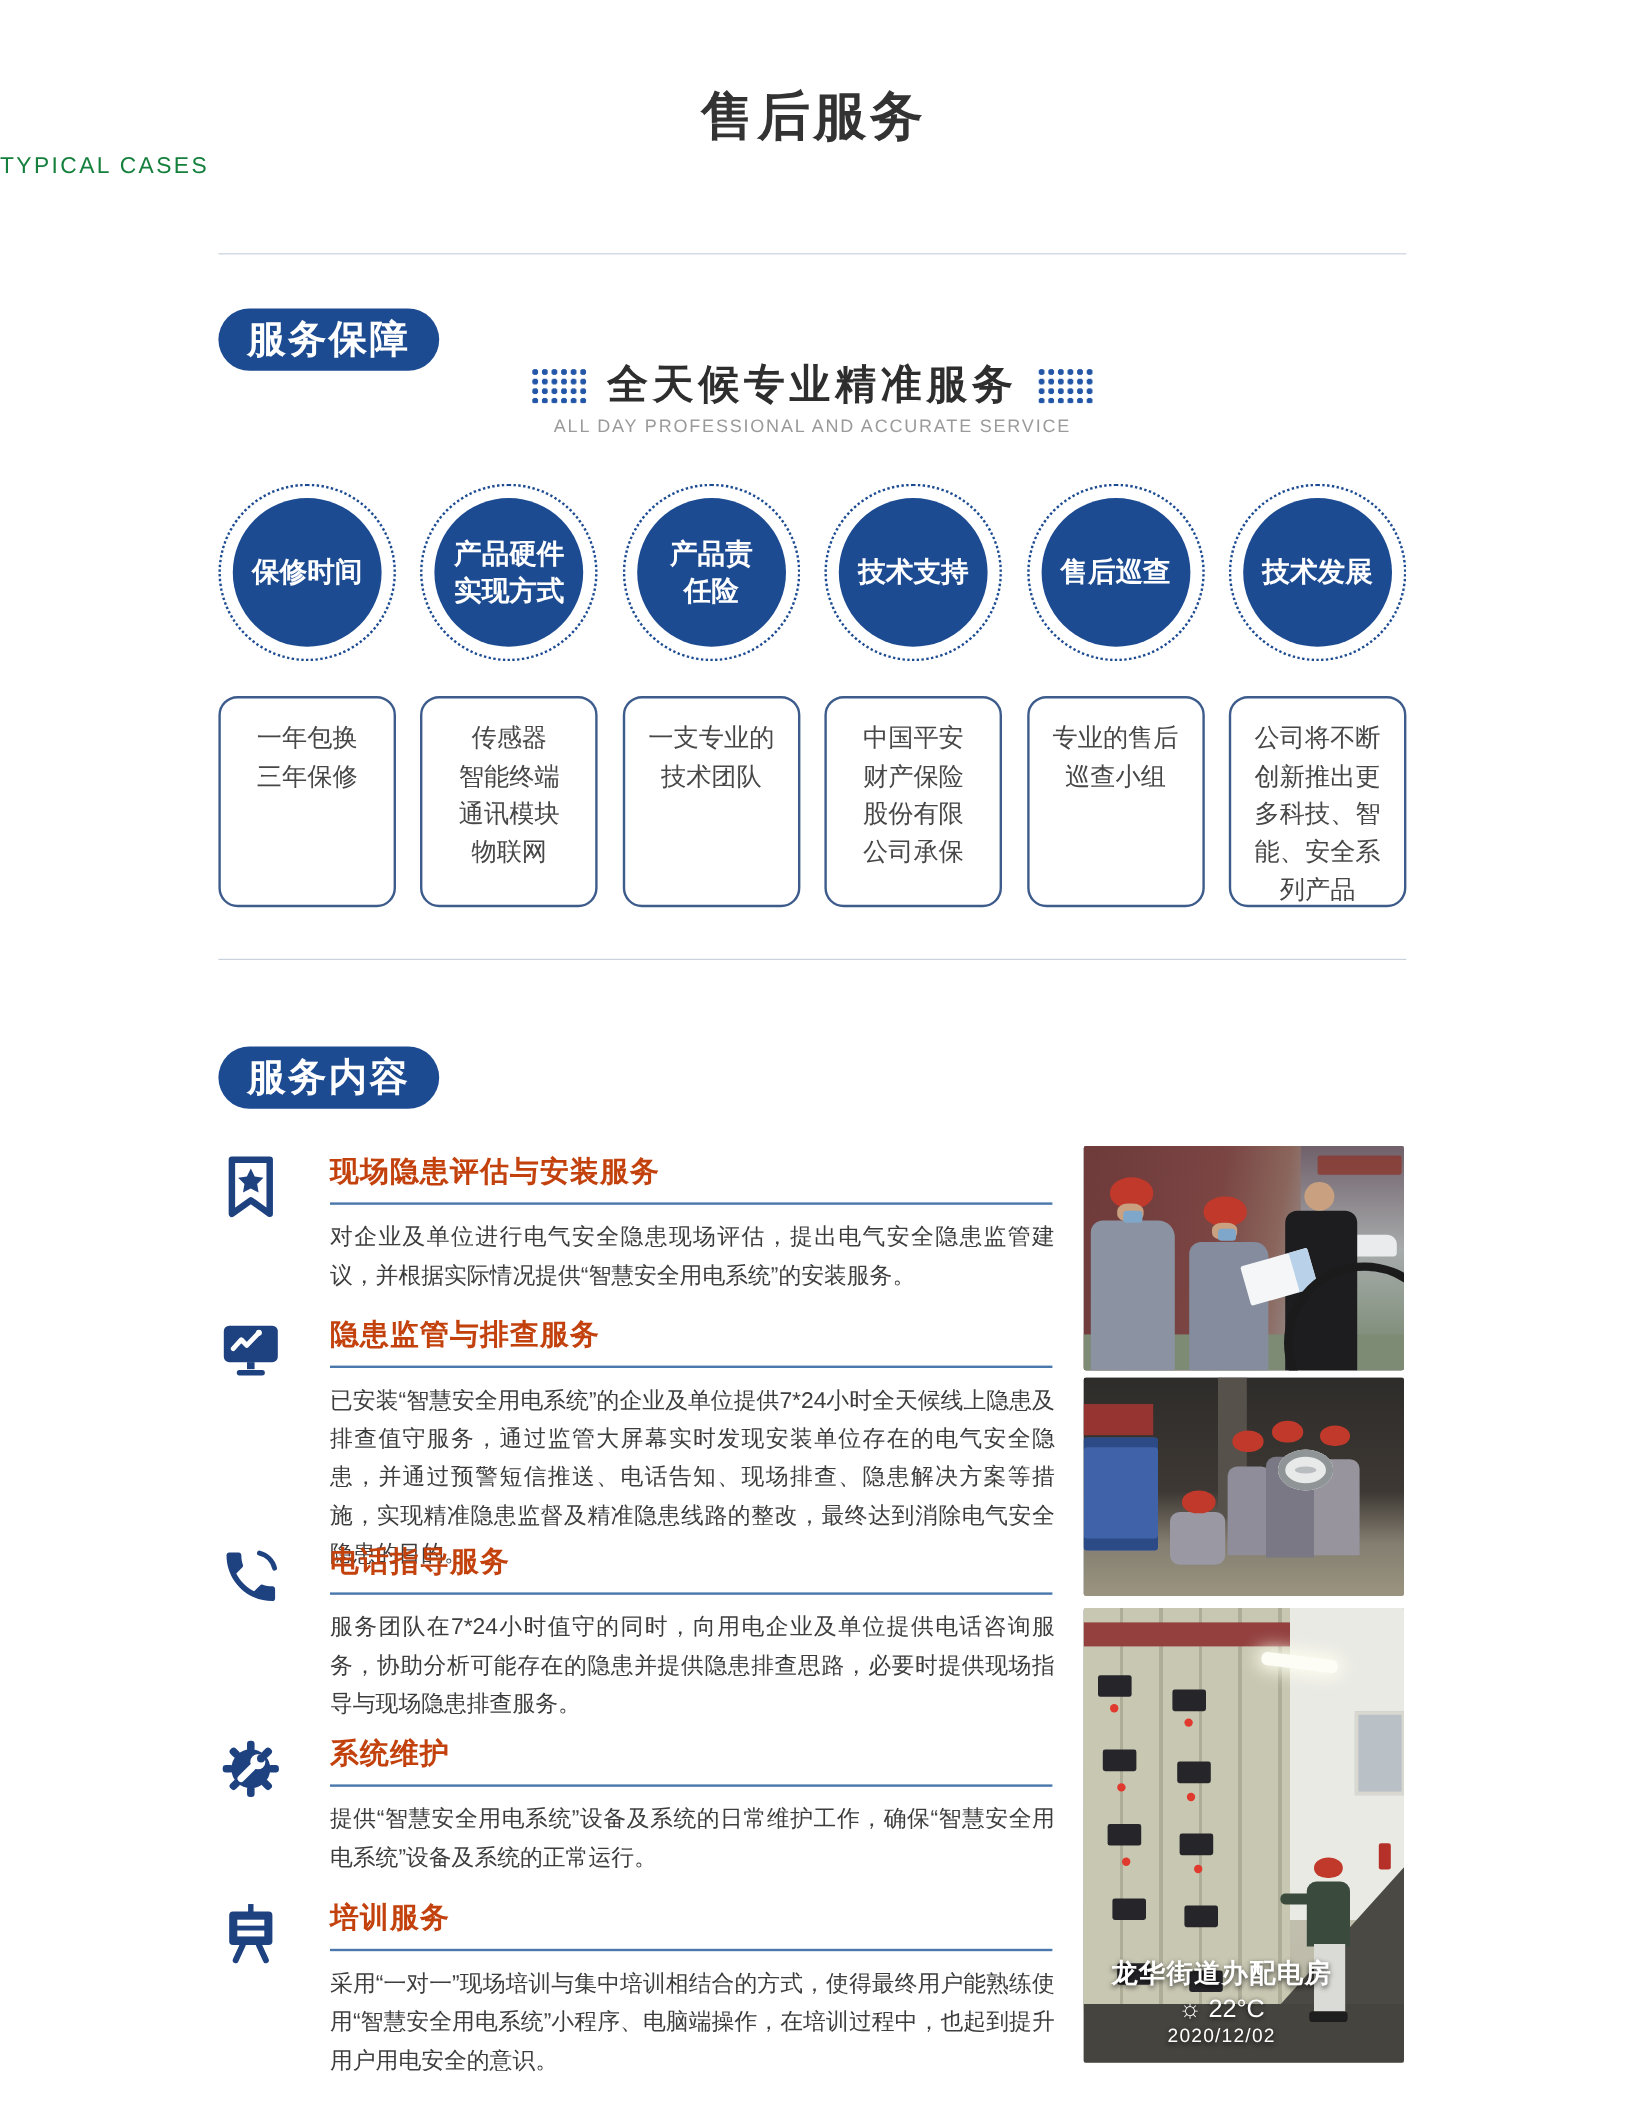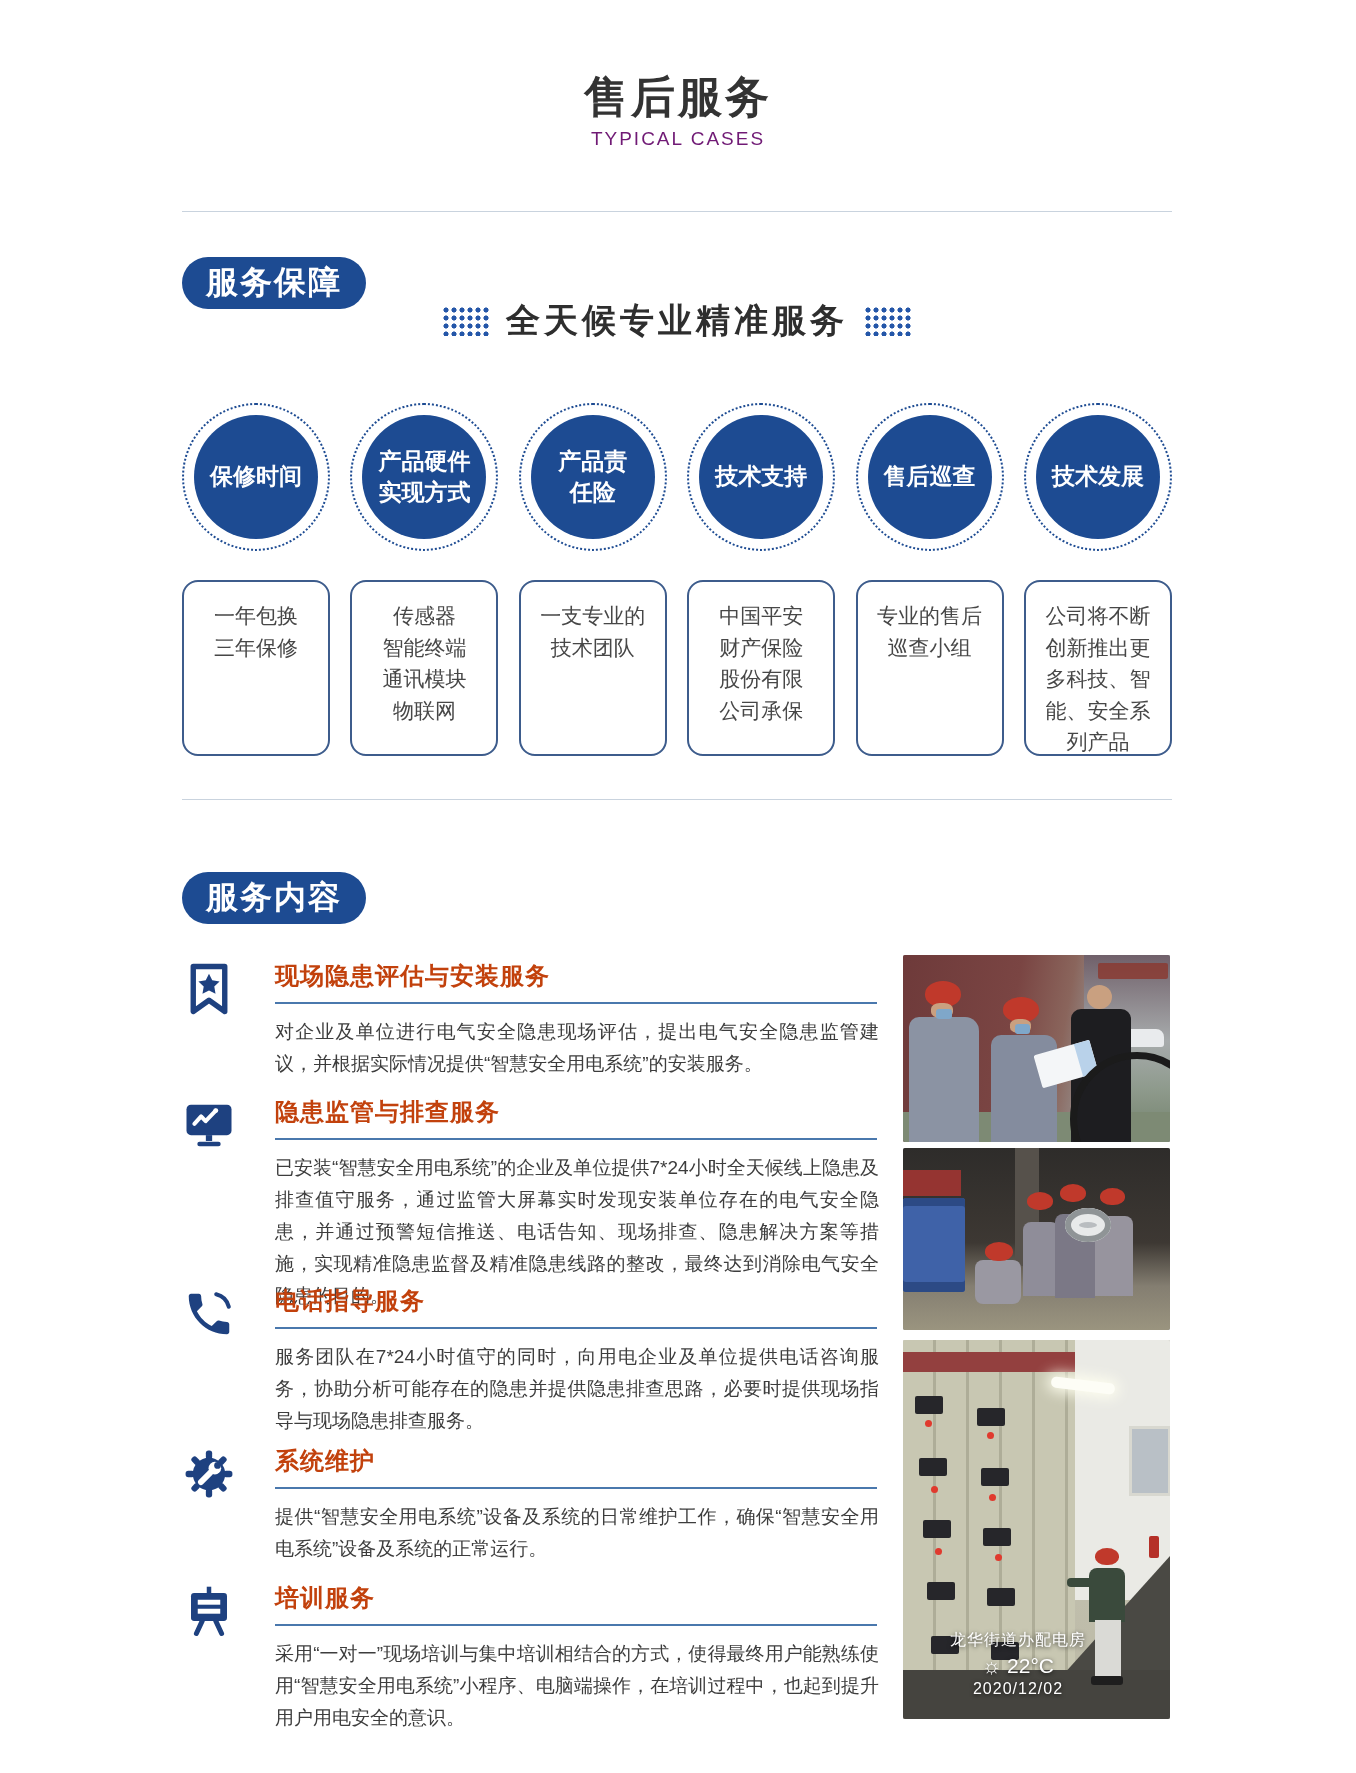--- a/index.html
+++ b/index.html
@@ -3,21 +3,21 @@
 <meta charset="utf-8">
 <style>
   html,body{margin:0;padding:0;background:#ffffff;}
   .page{position:relative;width:1232px;height:1773px;background:#ffffff;overflow:hidden;
         font-family:"Liberation Sans","DejaVu Sans",sans-serif;color:#333;}
   .abs{position:absolute;}
 
   
   .page-title{left:0;top:68px;width:1356px;text-align:center;font-size:44px;font-weight:bold;
               color:#333;letter-spacing:3px;}
-  .page-subtitle{left:0;top:128px;width:1356px;text-align:center;font-size:19px;color:#701a75;
+  .page-subtitle{left:0;top:128px;width:1356px;font-size:19px;color:#15803d;
                  letter-spacing:2px;}
   .rule{height:1px;background:#c9d3de;left:182px;width:990px;}
   .rule1{top:211px;}
   .rule2{top:799px;}
 
   
   .badge{left:182px;height:52px;padding:0 24px;border-radius:27px;background:#1d4b92;color:#fff;
          font-size:32px;font-weight:bold;display:flex;align-items:center;letter-spacing:2px;}
   .badge1{top:257px;}
   .badge2{top:872px;}
@@ -107,40 +107,41 @@
   .p3-floor{left:0;top:330px;width:267px;height:49px;background:#45443f;}
   .p3-floor2{left:150px;top:216px;width:117px;height:130px;background:#4a4944;
              clip-path:polygon(100% 0,100% 100%,0 100%);}
   .p3-ext{left:246px;top:196px;width:10px;height:22px;background:#b53028;border-radius:2px;}
   .p3-p-jacket{left:186px;top:228px;width:36px;height:54px;background:#3a4a3c;border-radius:8px 8px 0 0;}
   .p3-p-arm{left:164px;top:238px;width:26px;height:9px;background:#3a4a3c;border-radius:4px;}
   .p3-p-pants{left:192px;top:280px;width:26px;height:58px;background:#dadad6;}
   .p3-p-shoes{left:188px;top:336px;width:32px;height:9px;background:#1e1e1e;border-radius:3px;}
   .p3-overlay{left:10px;top:290px;width:210px;text-align:center;color:#fff;
               text-shadow:0 1px 4px rgba(0,0,0,.75);}
-  .p3-loc{font-size:16px;font-weight:normal;letter-spacing:1px;}
+  .p3-loc{font-size:22px;font-weight:bold;letter-spacing:1px;}
   .p3-temp{font-size:21px;margin-top:3px;}
   .p3-date{font-size:16px;margin-top:2px;letter-spacing:1px;}
 </style>
 </head>
 <body>
 
 <div class="page">
 
   <div class="abs page-title">售后服务</div>
   <div class="abs page-subtitle">TYPICAL CASES</div>
   <div class="abs rule rule1"></div>
 
   <div class="abs badge badge1">服务保障</div>
 
   <div class="abs gh-row">
     <div class="dots"></div>
     <div class="gh-text">全天候专业精准服务</div>
     <div class="dots"></div>
   </div>
+  <div class="abs gh-sub">ALL DAY PROFESSIONAL AND ACCURATE SERVICE</div>
 
   <div class="abs circle-row">
     <div class="circle-outer">
         <div class="circle-inner pre">保修时间</div>
       </div>
     <div class="circle-outer">
         <div class="circle-inner pre">产品硬件
 实现方式</div>
       </div>
     <div class="circle-outer">

